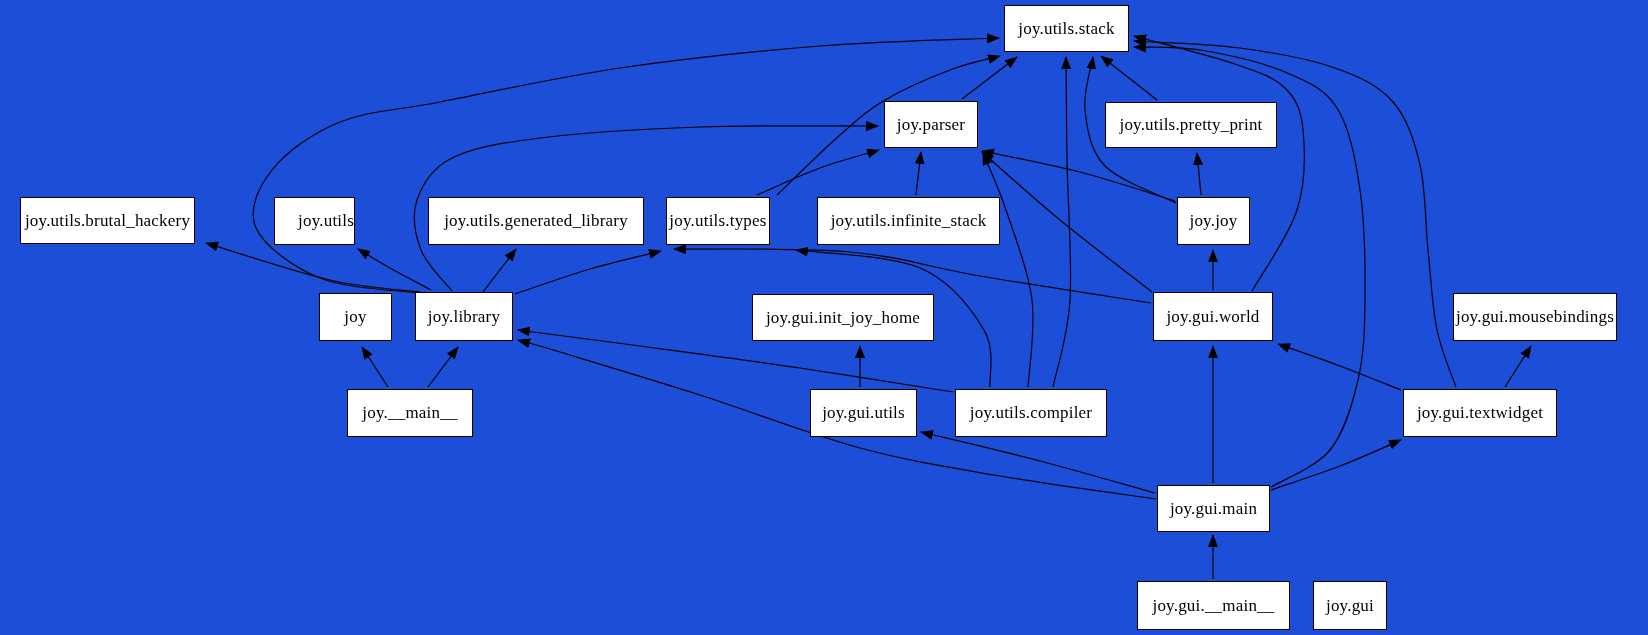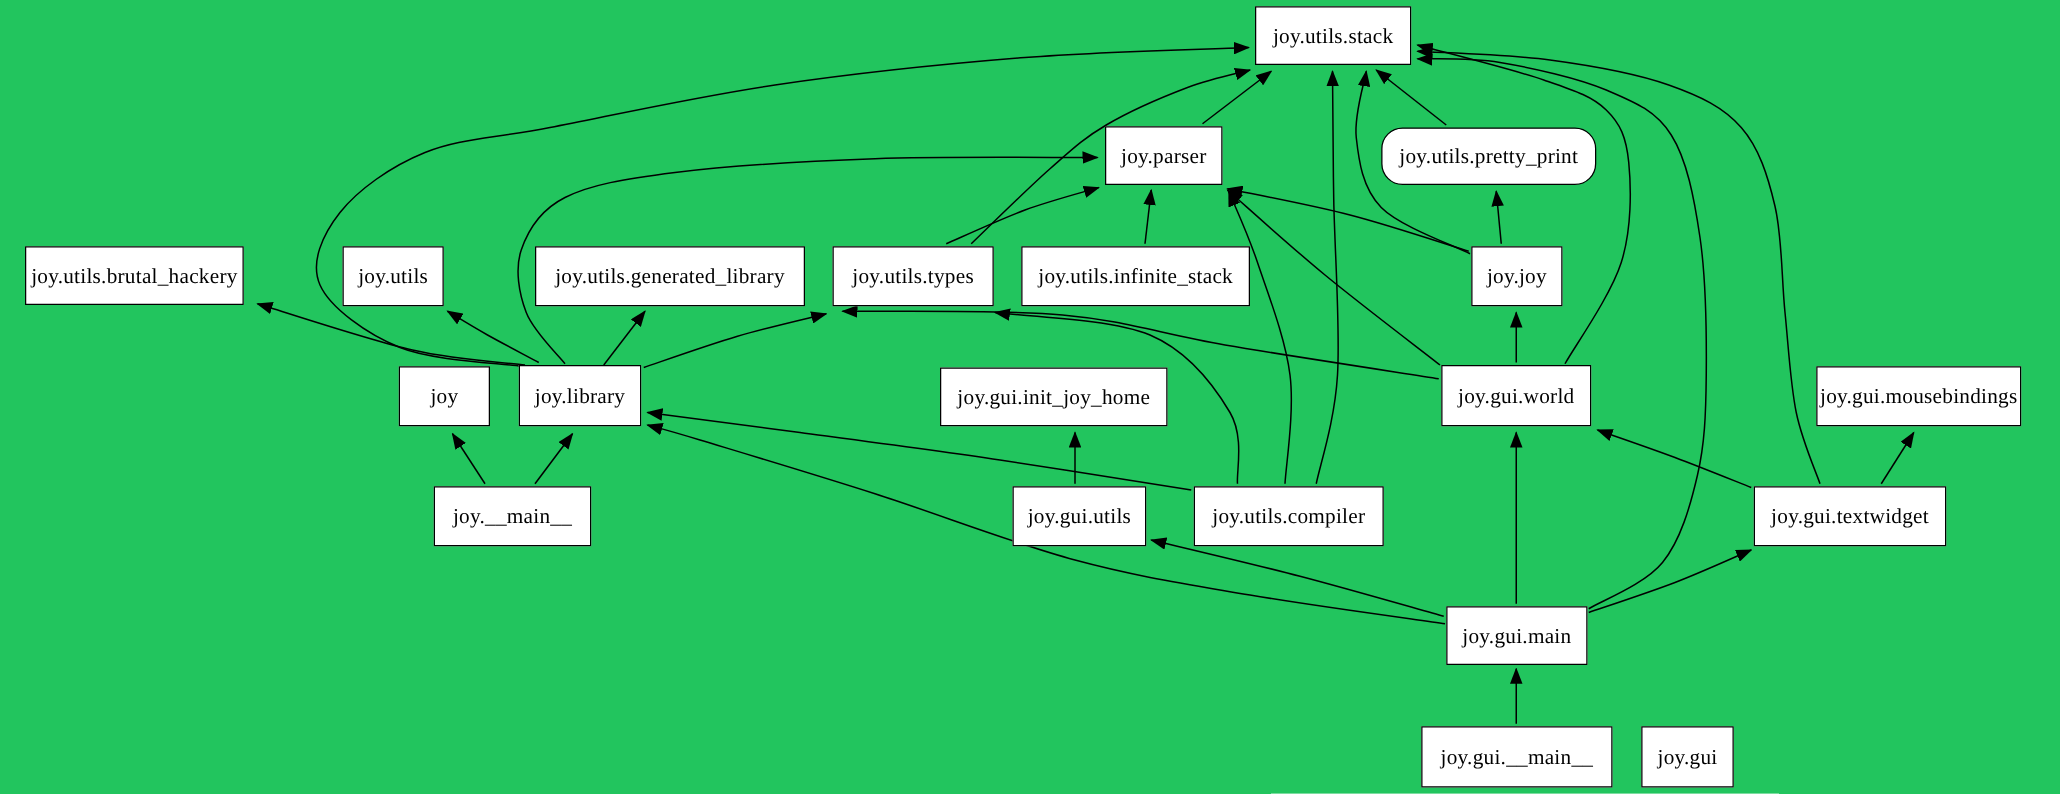--- a/index.html
+++ b/index.html
@@ -1,16 +1,16 @@
 <!DOCTYPE html>
 <html><head>
 <meta charset="utf-8">
 <style>
   html,body{margin:0;padding:0;background:#ffffff;}
-  .canvas{position:relative;width:1648px;height:635px;background:#22c55e;overflow:hidden;
+  .canvas{position:relative;width:1648px;height:635px;background:#1d4ed8;overflow:hidden;
           font-family:"Liberation Serif", "DejaVu Serif", serif;}
   .edge-layer{position:absolute;left:0;top:0;width:1648px;height:635px;}
   .edge{fill:none;stroke:#000000;stroke-width:1.2px;}
   .node{position:absolute;box-sizing:border-box;background:#ffffff;border:1px solid #000000;
         display:flex;align-items:center;justify-content:center;}
   .node-label{font-size:17px;color:#000000;white-space:nowrap;letter-spacing:0.2px;}
 </style>
 </head>
 <body>
 
@@ -56,33 +56,33 @@
       <path class="edge" marker-end="url(#ah)" d="M1456,387 C1452.8,377.5 1441.7,352.8 1437,330 C1432.3,307.2 1430.8,277.5 1428,250 C1425.2,222.5 1425.8,189.7 1420,165 C1414.2,140.3 1407.2,118.2 1393,102 C1378.8,85.8 1360.5,77.0 1335,68 C1309.5,59.0 1273.5,52.5 1240,48 C1206.5,43.5 1151.7,42.2 1134,41"></path>
       <path class="edge" marker-end="url(#ah)" d="M1213,579 L1213,535"></path>
     </svg>
   <div id="node-layer">
       <div class="node" style="left: 1004px; top: 5px; width: 125px; height: 47px;">
     <span class="node-label">joy.utils.stack</span>
   </div>
       <div class="node" style="left: 884px; top: 101px; width: 94px; height: 47px;">
     <span class="node-label">joy.parser</span>
   </div>
-      <div class="node" style="left: 1105px; top: 102px; width: 172px; height: 46px; border-radius: 17px;">
+      <div class="node" style="left: 1105px; top: 102px; width: 172px; height: 46px;">
     <span class="node-label">joy.utils.pretty_print</span>
   </div>
       <div class="node" style="left: 20px; top: 197px; width: 175px; height: 47px; justify-content: center;">
     <span class="node-label">joy.utils.brutal_hackery</span>
   </div>
-      <div class="node" style="left: 274px; top: 197px; width: 81px; height: 48px;">
+      <div class="node" style="left: 274px; top: 197px; width: 81px; height: 48px; justify-content: flex-end;">
     <span class="node-label">joy.utils</span>
   </div>
       <div class="node" style="left: 428px; top: 197px; width: 216px; height: 48px;">
     <span class="node-label">joy.utils.generated_library</span>
   </div>
-      <div class="node" style="left: 666px; top: 197px; width: 129px; height: 48px;">
+      <div class="node" style="left: 666px; top: 197px; width: 104px; height: 48px;">
     <span class="node-label">joy.utils.types</span>
   </div>
       <div class="node" style="left: 817px; top: 197px; width: 183px; height: 48px;">
     <span class="node-label">joy.utils.infinite_stack</span>
   </div>
       <div class="node" style="left: 1177px; top: 197px; width: 73px; height: 48px;">
     <span class="node-label">joy.joy</span>
   </div>
       <div class="node" style="left: 319px; top: 293px; width: 73px; height: 48px;">
     <span class="node-label">joy</span>

